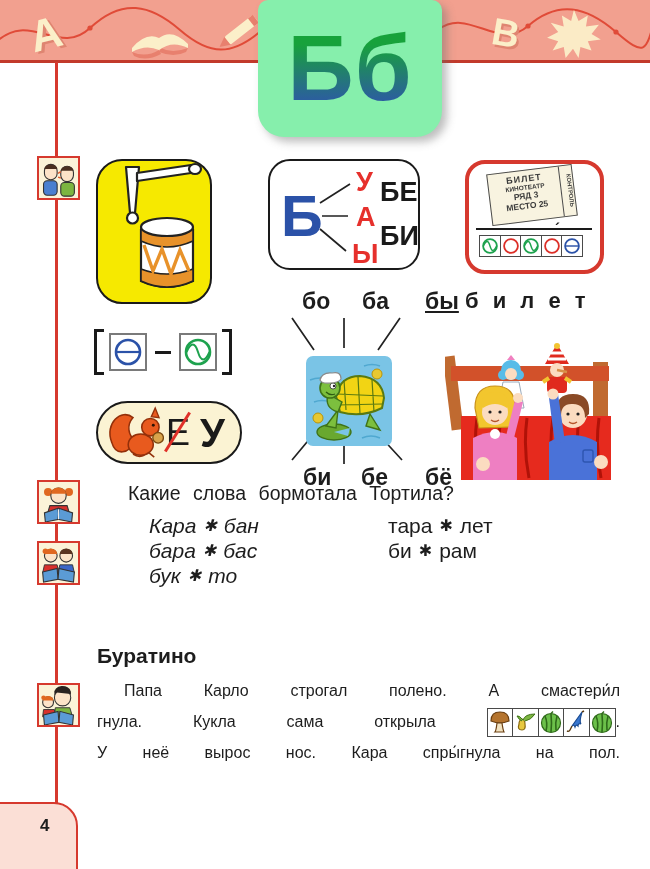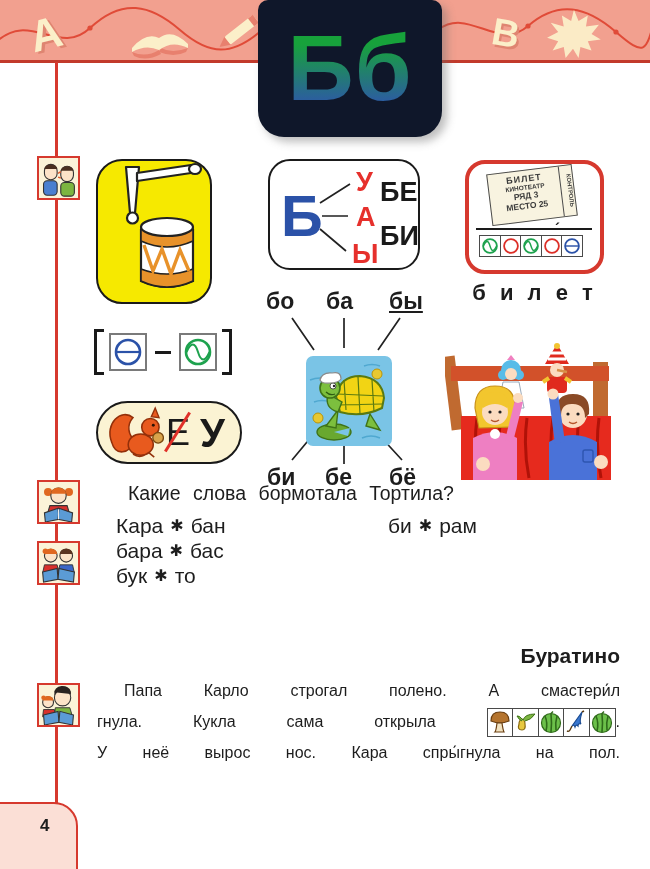--- a/index.html
+++ b/index.html
@@ -10,21 +10,21 @@
   .band{position:absolute;left:0;top:0;width:650px;height:62px;background:#F2A08F;}
   .band-line{position:absolute;left:0;top:60px;width:650px;height:3px;background:#C23A2B;}
   .deco-letter{position:absolute;font-weight:bold;color:#FBEFC9;
                text-shadow:2.5px 2.5px 0 #DF8571;line-height:1;}
   .deco-a{left:30px;top:12px;font-size:44px;transform:rotate(-14deg);}
   .deco-v{left:492px;top:14px;font-size:38px;transform:rotate(10deg);}
   .wavy{position:absolute;left:0;top:0;width:650px;height:62px;}
 
   
   .title-card{position:absolute;left:258px;top:0;width:184px;height:137px;
-              background:#0f172a;border-radius:10px 10px 26px 26px;
+              background:#86efac;border-radius:10px 10px 26px 26px;
               box-shadow:5px 5px 8px rgba(110,110,110,.45);z-index:5;}
   .title-letters{width:100%;height:137px;display:flex;align-items:center;justify-content:center;
               font-size:92px;font-weight:bold;letter-spacing:1px;
               background:linear-gradient(180deg,#17A23B 0%,#17A23B 32%,#2E56AA 78%);
               -webkit-background-clip:text;background-clip:text;color:transparent;}
 
   
   .vline{position:absolute;left:55px;top:62px;width:3px;height:741px;background:#D6392E;z-index:1;}
   .micon{position:absolute;left:37px;width:43px;height:44px;background:#FBF3D8;
          border:2.5px solid #D6392E;box-sizing:border-box;z-index:2;}
@@ -53,26 +53,26 @@
   .tp-side{position:absolute;right:0;top:0;width:13px;height:100%;border-left:1.5px solid #4a4a4a;
            box-sizing:border-box;}
   .tp-side span{position:absolute;left:-8px;top:22px;font-size:6px;font-weight:bold;color:#3c3c3c;
            transform:rotate(90deg);transform-origin:center;white-space:nowrap;}
   .ticket-sep{position:absolute;left:7px;top:64px;width:116px;height:2px;background:#1a1a1a;}
   .scheme-row{position:absolute;left:10px;top:71px;display:flex;}
   .sbox{width:22px;height:22px;border:1.5px solid #4a4a4a;box-sizing:border-box;background:#fff;
         display:flex;align-items:center;justify-content:center;margin-left:-1.5px;}
   .sbox:first-child{margin-left:0;}
   .stress{position:absolute;left:86px;top:56px;font-size:15px;font-weight:bold;color:#1a1a1a;}
-  .ticket-caption{position:absolute;left:465px;top:280px;width:139px;text-align:center;
+  .ticket-caption{position:absolute;left:465px;top:288px;width:139px;text-align:left;
                   font-size:22px;font-weight:bold;letter-spacing:4px;white-space:nowrap;}
 
   
   .turtle-zone{position:absolute;left:252px;top:288px;width:196px;height:200px;}
-  .syll{position:absolute;font-size:23px;font-weight:bold;line-height:1;}
+  .syll{position:absolute;font-size:23px;font-weight:bold;line-height:1;margin-left:36px;}
   .tlines{position:absolute;left:0;top:0;width:196px;height:200px;}
   .turtle-img{position:absolute;left:52px;top:62px;width:90px;height:100px;}
 
   
   .hs-scheme{position:absolute;left:94px;top:329px;width:140px;height:46px;
              display:flex;align-items:center;}
   .brk{width:10px;height:46px;box-sizing:border-box;border:3px solid #1a1a1a;}
   .brk-l{border-right:none;}
   .brk-r{border-left:none;}
   .hs-box{width:38px;height:38px;border:2px solid #7a7a7a;box-sizing:border-box;background:#fff;
@@ -88,26 +88,26 @@
   .crossed::after{content:"";position:absolute;left:10px;top:-6px;width:3px;height:46px;
                   background:#E03028;transform:rotate(32deg);}
   .kept{font-size:40px;line-height:1;font-weight:bold;color:#1a1a1a;margin-left:10px;}
 
   
   .theater{position:absolute;left:445px;top:342px;width:167px;height:138px;}
 
   
   .question{position:absolute;left:128px;top:482px;font-size:19.5px;word-spacing:7px;}
   .wcol{position:absolute;font-size:21px;line-height:23.2px;}
-  .wcol-l{left:116px;top:514px;}
+  .wcol-l{left:149px;top:514px;font-style:italic;}
   .wcol-r{left:388px;top:514px;}
   .star{font-size:16px;position:relative;top:-2px;margin:0 7px;}
 
   
-  .story-title{position:absolute;left:97px;top:644px;width:523px;text-align:right;
+  .story-title{position:absolute;left:97px;top:644px;width:523px;text-align:left;
                font-size:21px;font-weight:bold;}
   .story{position:absolute;left:97px;top:675px;width:523px;font-size:16px;line-height:31px;
          word-spacing:5px;}
   .sline{text-align:justify;text-align-last:justify;}
   .sline-first{text-indent:27px;}
   .sline-last{text-align:left;text-align-last:left;}
   .rebus{display:inline-flex;vertical-align:-7px;}
   .rbox{width:27px;height:29px;border:1.5px solid #4a4a4a;box-sizing:border-box;background:#fff;
         margin-left:-1.5px;display:flex;align-items:center;justify-content:center;}
   .rbox:first-child{margin-left:0;}
@@ -402,20 +402,21 @@
   </svg>
 
   <div class="question">Какие слова бормотала Тортила?</div>
 
   <div class="wcol wcol-l">
     <div><span>Кара</span><span class="star">✱</span><span>бан</span></div>
     <div><span>бара</span><span class="star">✱</span><span>бас</span></div>
     <div><span>бук</span><span class="star">✱</span><span>то</span></div>
   </div>
   <div class="wcol wcol-r">
+    <div><span>тара</span><span class="star">✱</span><span>лет</span></div>
     <div><span>би</span><span class="star">✱</span><span>рам</span></div>
   </div>
 
   <div class="story-title">Буратино</div>
   <div class="story">
     <div class="sline sline-first">Папа Карло строгал полено. А смастери́л</div>
     <div class="sline">
       <span>гнула. Кукла сама открыла</span>
       <span class="rebus">
         <span class="rbox">

